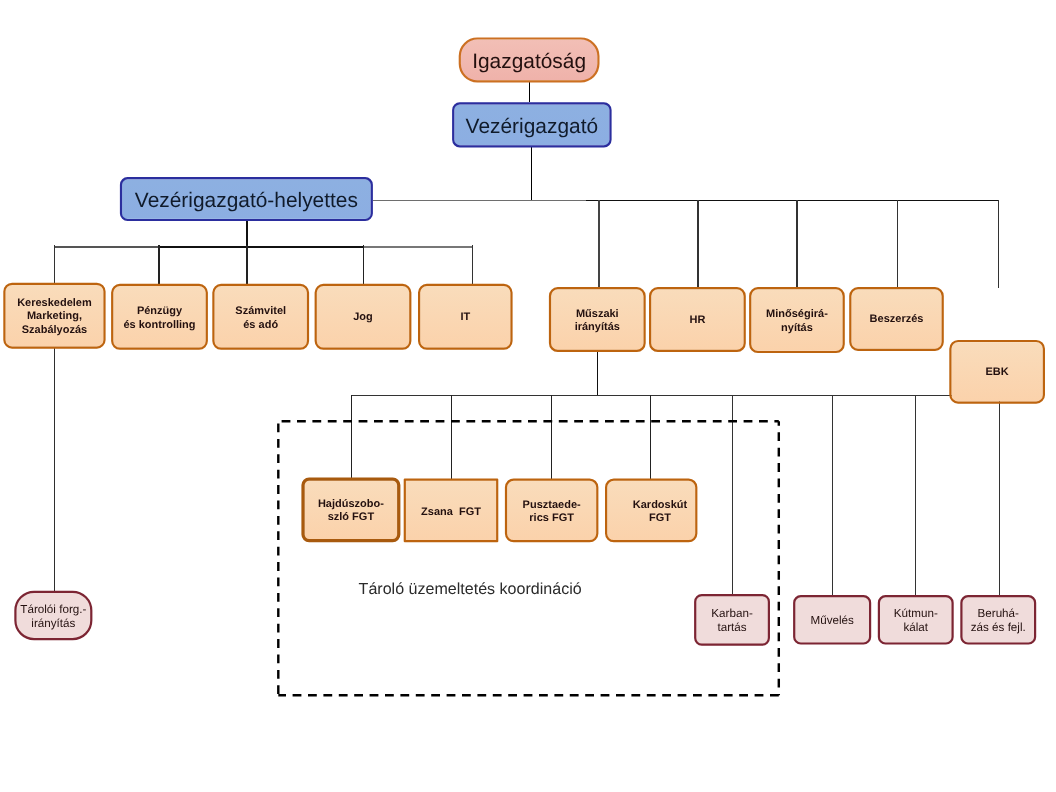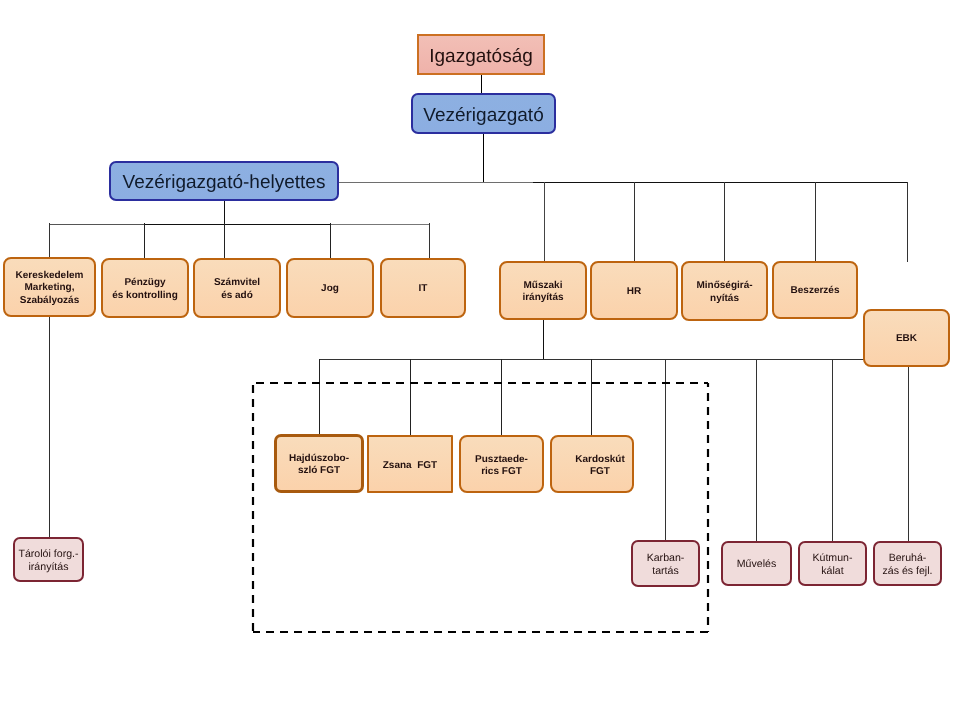--- a/index.html
+++ b/index.html
@@ -50,21 +50,21 @@
     <line class="conn" x1="908.5" x2="908.5" y1="359" y2="542" stroke="#333333" stroke-width="1" shape-rendering="crispEdges"></line>
     <g id="group-rect">
       <line class="gbox" x1="253" y1="383" x2="708" y2="383" stroke="#000000" stroke-width="2.2" stroke-dasharray="8 6" stroke-dashoffset="11"></line>
       <line class="gbox" x1="708" y1="383" x2="708" y2="632" stroke="#000000" stroke-width="2.2" stroke-dasharray="8 6" stroke-dashoffset="4"></line>
       <line class="gbox" x1="253" y1="632" x2="708" y2="632" stroke="#000000" stroke-width="2.2" stroke-dasharray="8 6" stroke-dashoffset="1"></line>
       <line class="gbox" x1="253" y1="383" x2="253" y2="632" stroke="#000000" stroke-width="2.2" stroke-dasharray="8 6" stroke-dashoffset="12"></line>
     </g>
   </svg>
 
   <div id="nodes-layer">
-    <div class="node" style="left: 417px; top: 34px; width: 128px; height: 41px; background: linear-gradient(rgb(242, 191, 182), rgb(239, 178, 170)); border: 2.4px solid rgb(204, 112, 34); border-radius: 0; font-size: 19px; color: rgb(35, 16, 15);">
+    <div class="node" style="left: 417px; top: 34px; width: 128px; height: 41px; background: linear-gradient(rgb(242, 191, 182), rgb(239, 178, 170)); border: 2.4px solid rgb(204, 112, 34); border-radius: 17px; font-size: 19px; color: rgb(35, 16, 15);">
         <span class="lbl" style="top: 2.5px;">Igazgatóság</span>
       </div>
     <div class="node" style="left: 411px; top: 93px; width: 145px; height: 41px; background: linear-gradient(rgb(141, 176, 225), rgb(140, 174, 226)); border: 2.4px solid rgb(43, 46, 158); border-radius: 7px; font-size: 19px; color: rgb(16, 27, 43);">
         <span class="lbl" style="top: 2.5px;">Vezérigazgató</span>
       </div>
     <div class="node" style="left: 109px; top: 161px; width: 230px; height: 40px; background: linear-gradient(rgb(141, 176, 225), rgb(140, 174, 226)); border: 2.4px solid rgb(43, 46, 158); border-radius: 7px; font-size: 19px; color: rgb(16, 27, 43);">
         <span class="lbl" style="top: 2px;">Vezérigazgató-helyettes</span>
       </div>
     <div class="node" style="left: 3px; top: 257px; width: 93px; height: 60px; background: linear-gradient(rgb(249, 220, 187), rgb(251, 210, 171)); border: 2.5px solid rgb(189, 100, 15); border-radius: 8px; font-size: 10px; color: rgb(35, 16, 15); font-weight: bold; line-height: 12.7px;">
         <span class="lbl" style="top: 1.7px;">Kereskedelem
@@ -110,34 +110,35 @@
         <span class="lbl" style="top: 1.5px;">Zsana  FGT</span>
       </div>
     <div class="node" style="left: 459px; top: 435px; width: 85px; height: 58px; background: linear-gradient(rgb(249, 220, 187), rgb(251, 210, 171)); border: 2.5px solid rgb(189, 100, 15); border-radius: 8px; font-size: 10px; color: rgb(35, 16, 15); font-weight: bold; line-height: 11.8px;">
         <span class="lbl" style="top: 1.5px;">Pusztaede-
 rics FGT</span>
       </div>
     <div class="node" style="left: 550px; top: 435px; width: 84px; height: 58px; background: linear-gradient(rgb(249, 220, 187), rgb(251, 210, 171)); border: 2.5px solid rgb(189, 100, 15); border-radius: 8px; font-size: 10px; color: rgb(35, 16, 15); font-weight: bold; line-height: 11.8px; padding-left: 16px;">
         <span class="lbl" style="top: 1.5px;">Kardoskút
 FGT</span>
       </div>
-    <div class="node" style="left: 13px; top: 537px; width: 71px; height: 45px; background: rgb(240, 220, 219); border: 2px solid rgb(124, 37, 51); border-radius: 7px; font-size: 10.6px; color: rgb(35, 16, 15); line-height: 12.5px;">
+    <div class="node" style="left: 13px; top: 537px; width: 71px; height: 45px; background: rgb(240, 220, 219); border: 2px solid rgb(124, 37, 51); border-radius: 18px; font-size: 10.6px; color: rgb(35, 16, 15); line-height: 12.5px;">
         <span class="lbl" style="top: 1.2px;">Tárolói forg.-
 irányítás</span>
       </div>
     <div class="node" style="left: 631px; top: 540px; width: 69px; height: 47px; background: rgb(240, 220, 219); border: 2px solid rgb(124, 37, 51); border-radius: 7px; font-size: 10.6px; color: rgb(35, 16, 15); line-height: 12.5px;">
         <span class="lbl" style="top: 1.2px;">Karban-
 tartás</span>
       </div>
     <div class="node" style="left: 721px; top: 541px; width: 71px; height: 45px; background: rgb(240, 220, 219); border: 2px solid rgb(124, 37, 51); border-radius: 7px; font-size: 10.6px; color: rgb(35, 16, 15); line-height: 12.5px;">
         <span class="lbl" style="top: 1.2px;">Művelés</span>
       </div>
     <div class="node" style="left: 798px; top: 541px; width: 69px; height: 45px; background: rgb(240, 220, 219); border: 2px solid rgb(124, 37, 51); border-radius: 7px; font-size: 10.6px; color: rgb(35, 16, 15); line-height: 12.5px;">
         <span class="lbl" style="top: 1.2px;">Kútmun-
 kálat</span>
       </div>
     <div class="node" style="left: 873px; top: 541px; width: 69px; height: 45px; background: rgb(240, 220, 219); border: 2px solid rgb(124, 37, 51); border-radius: 7px; font-size: 10.6px; color: rgb(35, 16, 15); line-height: 12.5px;">
         <span class="lbl" style="top: 1.2px;">Beruhá-
 zás és fejl.</span>
       </div>
   </div>
 
+  <div id="group-label" style="left: 326px; top: 527.5px; font-size: 14.6px; color: rgb(43, 43, 43);">Tároló üzemeltetés koordináció</div>
 </div>
 
 </body></html>

